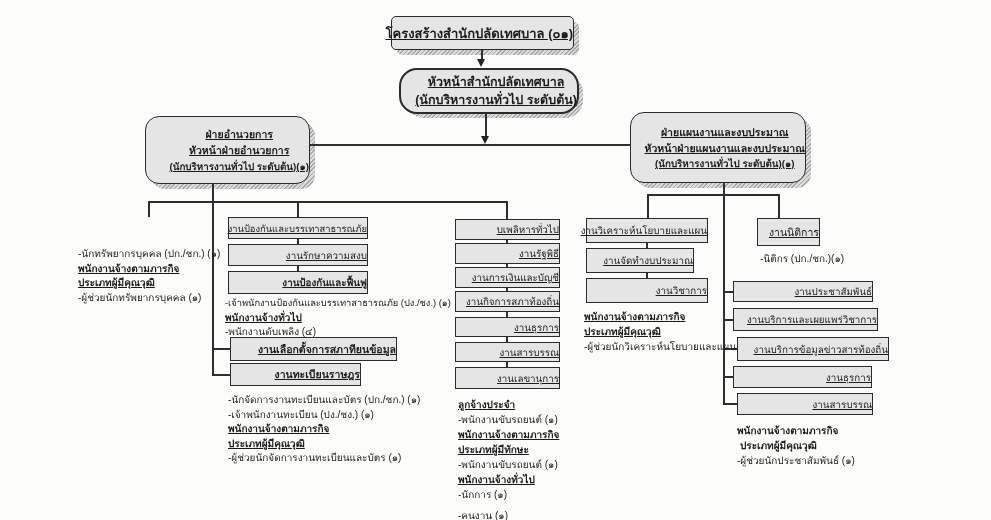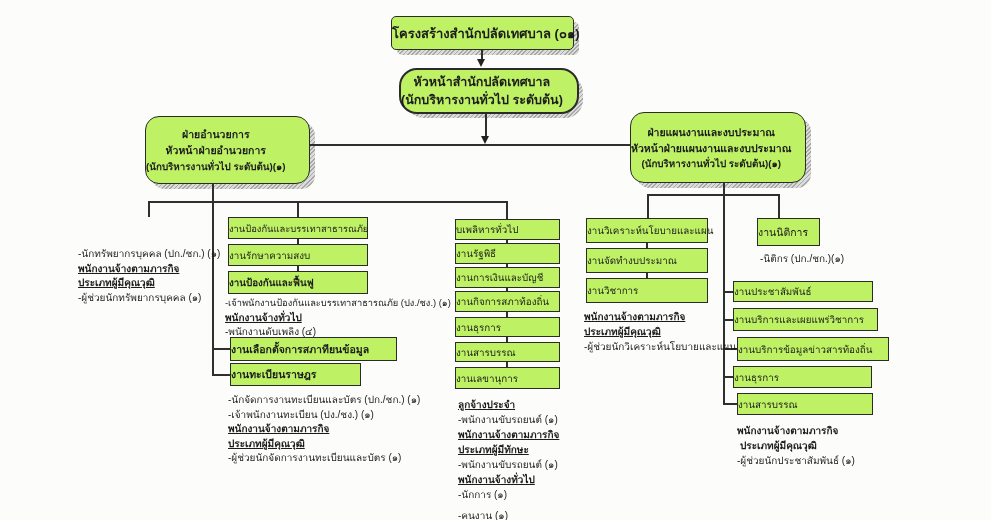--- a/index.html
+++ b/index.html
@@ -13,23 +13,23 @@
   .hline,.vline{position:absolute;background:#2f2f2f;}
   .hline{height:1.6px;}
   .vline{width:1.6px;}
   .arrow-down{
     position:absolute;width:0;height:0;
     border-left:4.5px solid transparent;border-right:4.5px solid transparent;
     border-top:8px solid #222;
   }
   
   .box{
-    position:absolute;background:#bef264;border:1.4px solid #2b2b2b;
-    display:flex;align-items:center;justify-content:flex-start;
-    text-align:center;white-space:nowrap;box-sizing:border-box;
+    position:absolute;background:#e5e5e5;border:1.4px solid #2b2b2b;
+    display:flex;align-items:center;justify-content:flex-end;
+    text-align:center;white-space:nowrap;box-sizing:border-box;text-decoration:underline;
   }
   .shadowed::before{
     content:"";position:absolute;z-index:-1;
     left:5px;top:5px;right:-6px;bottom:-6px;border-radius:inherit;
     background:repeating-linear-gradient(135deg,#a8a8a8 0 1.2px,#dcdcda 1.2px 3px);
   }
   .title-box{font-size:13px;font-weight:bold;border-radius:5px;border-width:1.6px;}
   .head-box{font-size:12.5px;font-weight:bold;border-radius:9px;border-width:2.2px;line-height:1.45;}
   .div-box{font-size:10.5px;font-weight:bold;border-radius:14px;border-width:1.7px;line-height:1.55;}
   .div-box .small{font-size:9.8px;}
@@ -176,21 +176,21 @@
     <div class="cat" style="height:15px;">ประเภทผู้มีทักษะ</div>
     <div style="height:15px;">-พนักงานขับรถยนต์  (๑)</div>
     <div class="cat" style="height:15px;">พนักงานจ้างทั่วไป</div>
     <div style="height:21px;">-นักการ  (๑)</div>
     <div style="height:15px;">-คนงาน  (๑)</div>
   </div>
 
   <div class="box unit" style="left:586px;top:218px;width:122px;height:25px;">
     <span>งานวิเคราะห์นโยบายและแผน</span>
   </div>
-  <div class="box unit" style="left:586px;top:248px;width:122px;height:25px;">
+  <div class="box unit" style="left:586px;top:248px;width:108px;height:25px;">
     <span>งานจัดทำงบประมาณ</span>
   </div>
   <div class="box unit" style="left:586px;top:278px;width:122px;height:25px;">
     <span>งานวิชาการ</span>
   </div>
   <div class="notes" style="left:584px;top:309px;line-height:15px;">
     <div class="cat" style="height:15px;">พนักงานจ้างตามภารกิจ</div>
     <div class="cat" style="height:15px;">ประเภทผู้มีคุณวุฒิ</div>
     <div style="height:15px;">-ผู้ช่วยนักวิเคราะห์นโยบายและแผน (๑)</div>
   </div>

